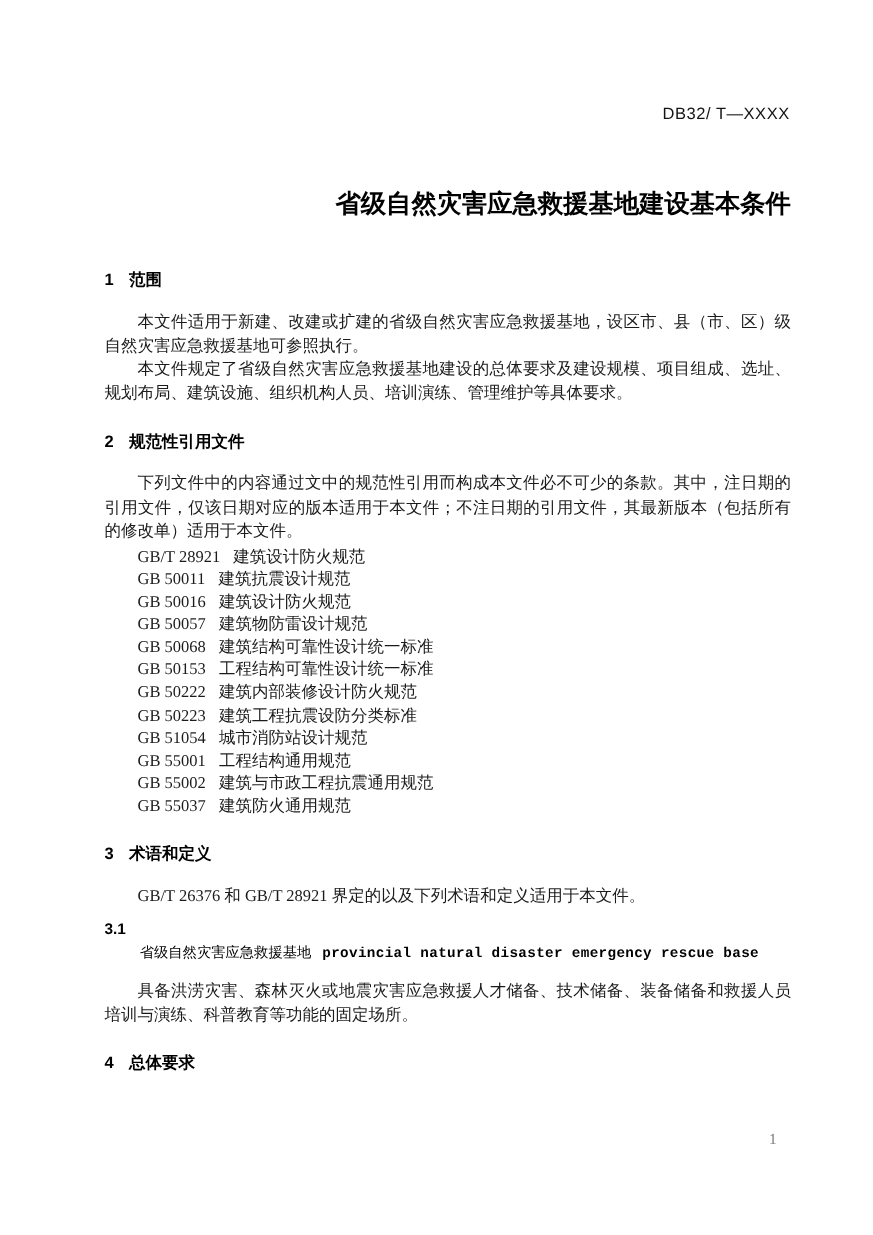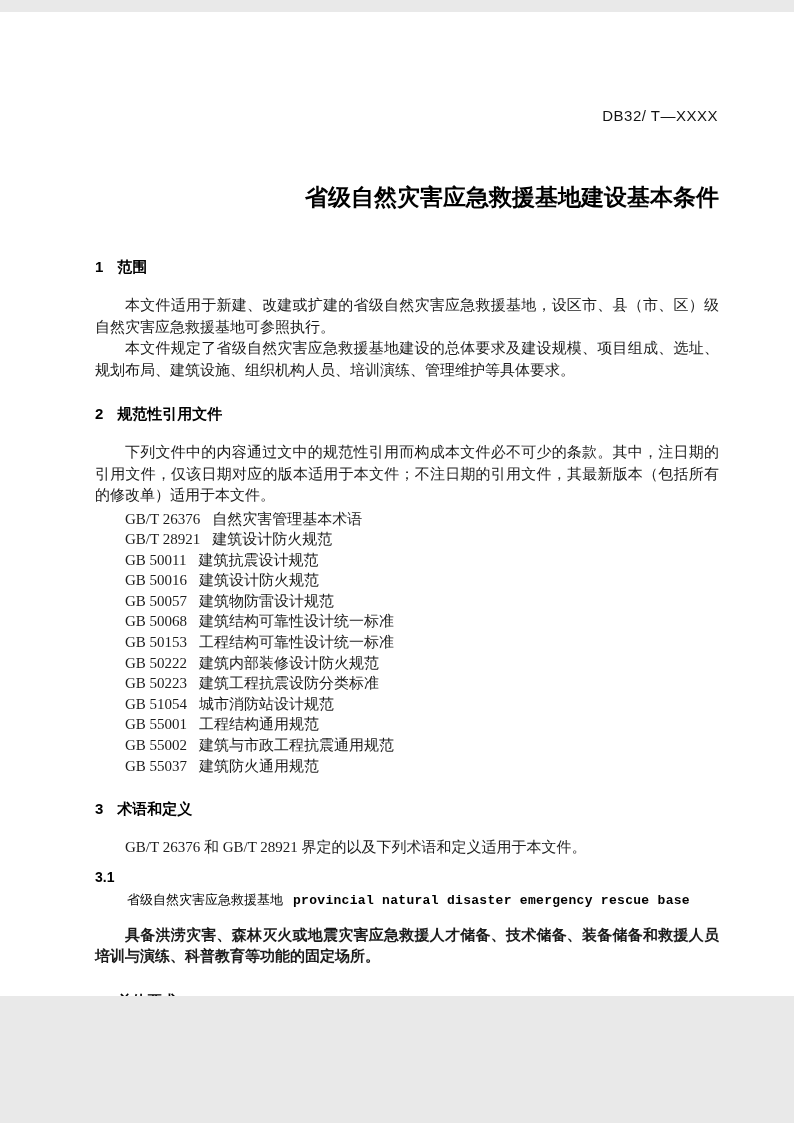--- a/index.html
+++ b/index.html
@@ -1,20 +1,20 @@
 <!DOCTYPE html>
 <html><head>
 <meta charset="utf-8">
 <style>
   html, body { margin: 0; padding: 0; background: #e9e9e9; }
   .page {
     position: relative;
     width: 794px;
-    height: 984px;
-    margin: 12px auto;
+    height: 1123px;
+    margin: 0 auto;
     background: #ffffff;
     overflow: hidden;
     font-family: "Liberation Serif", "DejaVu Serif", serif;
     color: #1b1b1b;
   }
   .doc-number {
     position: absolute;
     top: 94px;
     right: 76px;
     font-family: "Liberation Sans", "DejaVu Sans", sans-serif;
@@ -82,21 +82,21 @@
     color: #000;
     margin-right: 6px;
   }
   .term-en {
     font-family: "Liberation Mono", "DejaVu Sans Mono", monospace;
     font-size: 13px;
     font-weight: bold;
     letter-spacing: 0.3px;
     color: #000;
   }
-  p.def { margin-top: 14px; font-weight: bold; }
+  p.def { margin-top: 14px; }
   .page-number {
     position: absolute;
     top: 1028px;
     right: 88px;
     font-size: 14px;
     line-height: 18px;
     color: #7d7d7d;
   }
 </style>
 </head>
@@ -116,21 +116,20 @@
     </h2>
     <p class="body">本文件适用于新建、改建或扩建的省级自然灾害应急救援基地，设区市、县（市、区）级自然灾害应急救援基地可参照执行。</p>
     <p class="body">本文件规定了省级自然灾害应急救援基地建设的总体要求及建设规模、项目组成、选址、规划布局、建筑设施、组织机构人员、培训演练、管理维护等具体要求。</p>
 
     <h2 class="sec-heading">
       <span class="sec-num">2</span>
       <span>规范性引用文件</span>
     </h2>
     <p class="body">下列文件中的内容通过文中的规范性引用而构成本文件必不可少的条款。其中，注日期的引用文件，仅该日期对应的版本适用于本文件；不注日期的引用文件，其最新版本（包括所有的修改单）适用于本文件。</p>
     <ul class="refs">
-      <li><span class="ref-code">GB/T 26376</span><span>自然灾害管理基本术语</span></li>
       <li><span class="ref-code">GB/T 28921</span><span>建筑设计防火规范</span></li>
       <li><span class="ref-code">GB 50011</span><span>建筑抗震设计规范</span></li>
       <li><span class="ref-code">GB 50016</span><span>建筑设计防火规范</span></li>
       <li><span class="ref-code">GB 50057</span><span>建筑物防雷设计规范</span></li>
       <li><span class="ref-code">GB 50068</span><span>建筑结构可靠性设计统一标准</span></li>
       <li><span class="ref-code">GB 50153</span><span>工程结构可靠性设计统一标准</span></li>
       <li><span class="ref-code">GB 50222</span><span>建筑内部装修设计防火规范</span></li>
       <li><span class="ref-code">GB 50223</span><span>建筑工程抗震设防分类标准</span></li>
       <li><span class="ref-code">GB 51054</span><span>城市消防站设计规范</span></li>
       <li><span class="ref-code">GB 55001</span><span>工程结构通用规范</span></li>

